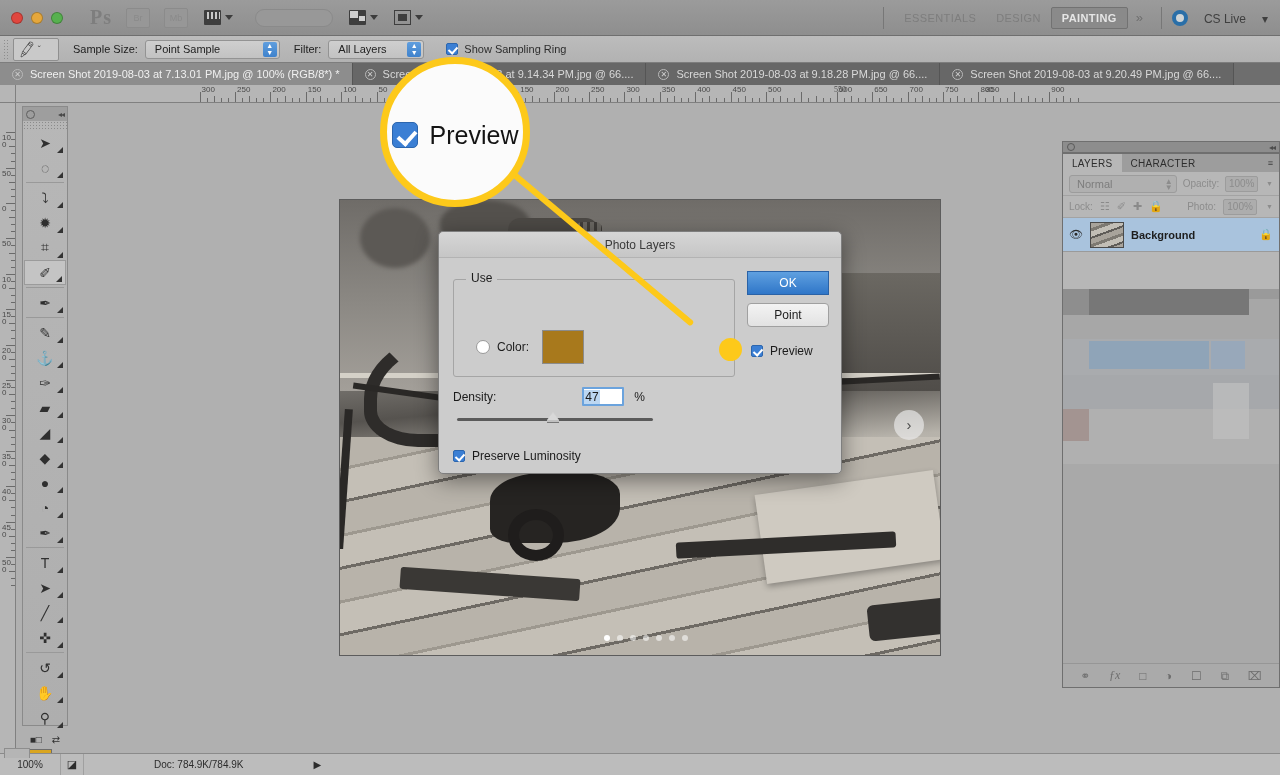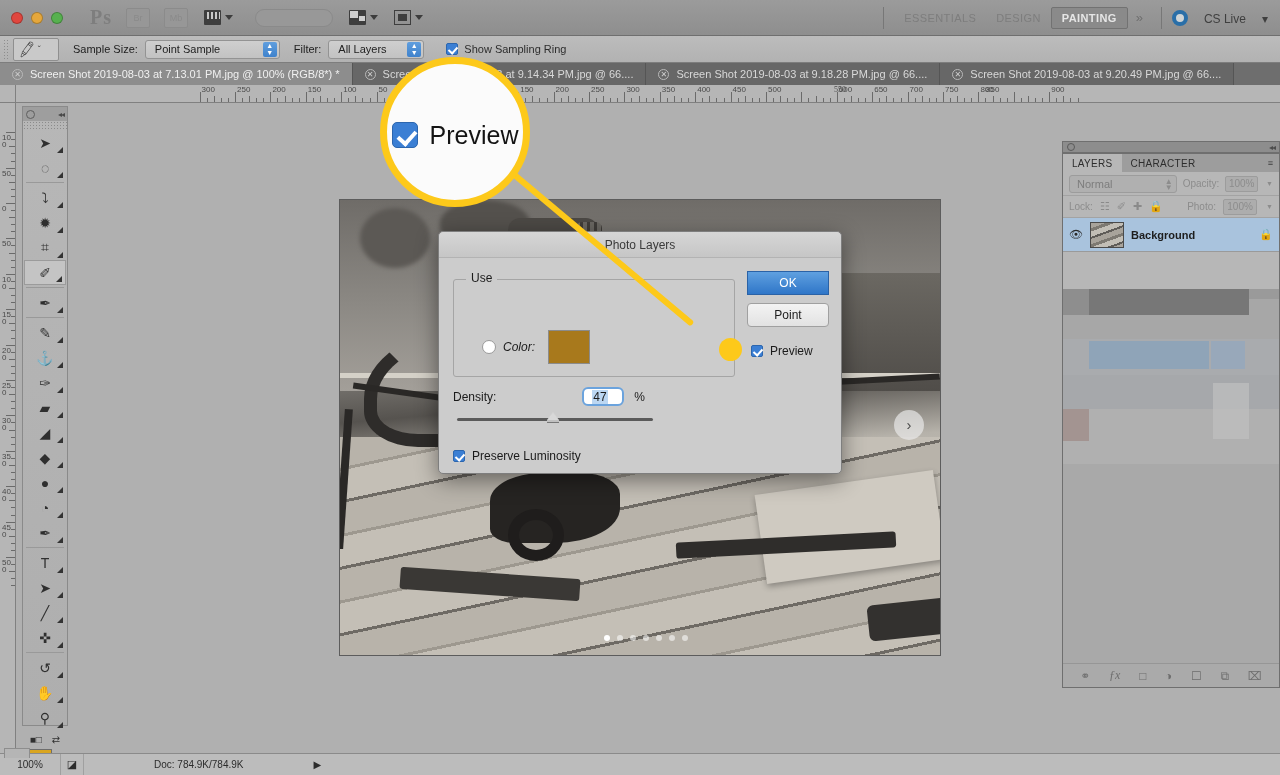--- a/index.html
+++ b/index.html
@@ -243,22 +243,22 @@
     display:flex; align-items:center; justify-content:center; font-size:12px;
   }
   .btn-cancel {
     position:absolute; left:308px; top:71px; width:82px; height:24px; border-radius:4px;
     background: linear-gradient(#f3f3f3,#e2e2e2); border:1px solid #a0a0a0; color:#1c1c1c;
     display:flex; align-items:center; justify-content:center; font-size:12px;
   }
   .dlg-preview { position:absolute; left:312px; top:112px; display:flex; align-items:center; gap:7px; }
   .density-row { position:absolute; left:14px; top:155px; width:280px; display:flex; align-items:center; gap:10px; }
   .numfield {
-    width: 42px; height: 19px; background:#fff; border:2px solid #6ba3dd; border-radius:6px;
-    display:flex; align-items:center; padding-left:8px; font-size:12px;
+    width: 42px; height: 19px; background:#fff; border:2px solid #6ba3dd; border-radius:1px;
+    display:flex; align-items:center; padding-left:0; font-size:12px;
   }
   .numfield span { background:#bcd7f2; padding:0 1px; }
   .slider { position:absolute; left:18px; top:186px; width:196px; height:3px; background:#5a5a5a; border-radius:2px; }
   .slider-knob { position:absolute; left:90px; top:-6px; width:0;height:0;
     border-left:6px solid transparent; border-right:6px solid transparent; border-bottom:8px solid #d8d8d8; filter: drop-shadow(0 1px 0 #777); }
   .slider-knob::after { content:""; position:absolute; left:-6px; top:8px; width:12px; height:2px; background:#c0c0c0;}
   .preserve { position:absolute; left:14px; top:217px; display:flex; align-items:center; gap:7px; }
 
   
   .callout-line {
@@ -823,21 +823,21 @@
 
   </div>
 
   <div class="dialog">
     <div class="dlg-title">Photo Layers</div>
 
     <div class="fieldset">
       <span class="fs-legend">Use</span>
 
 
-      <div class="row" style="position:absolute; left:28px; top:50px;font-style:italic;">
+      <div class="row" style="position:absolute; left:22px; top:50px;">
         <span class="radio"></span>
         <span>Color:</span>
         <span class="colorchip" style="margin-left:6px"></span>
       </div>
     </div>
 
     <div class="btn-ok">OK</div>
     <div class="btn-cancel">Point</div>
 
     <div class="dlg-preview">

